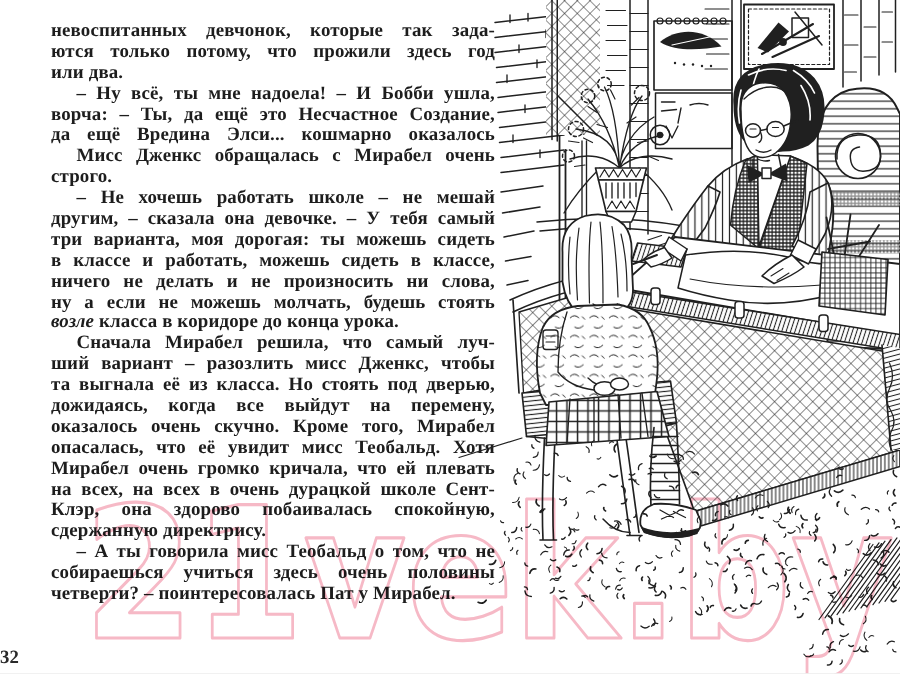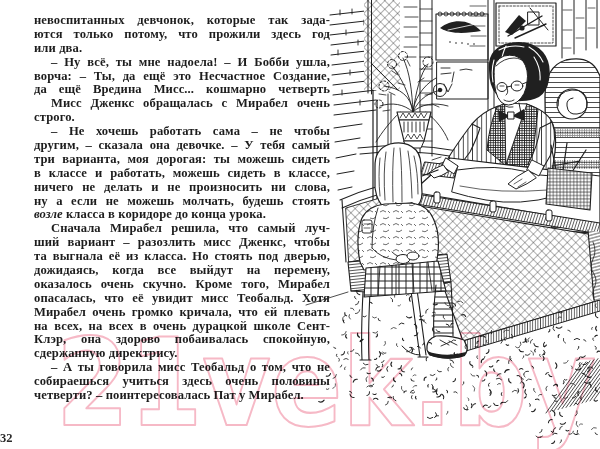--- a/index.html
+++ b/index.html
@@ -30,28 +30,28 @@
 
   <div class="textcol">
       <div class="para">
         <div class="pl">невоспитанных девчонок, которые так зада-</div>
         <div class="pl">ются только потому, что прожили здесь год</div>
         <div class="pl last">или два.</div>
       </div>
       <div class="para">
         <div class="pl ind">– Ну всё, ты мне надоела! – И Бобби ушла,</div>
         <div class="pl">ворча: – Ты, да ещё это Несчастное Создание,</div>
-        <div class="pl">да ещё Вредина Мисс... кошмарно четверть</div>
+        <div class="pl">да ещё Вредина Элси... кошмарно оказалось</div>
       </div>
       <div class="para">
         <div class="pl ind">Мисс Дженкс обращалась с Мирабел очень</div>
         <div class="pl last">строго.</div>
       </div>
       <div class="para">
-        <div class="pl ind">– Не хочешь работать сама – не чтобы</div>
+        <div class="pl ind">– Не хочешь работать школе – не мешай</div>
         <div class="pl">другим, – сказала она девочке. – У тебя самый</div>
         <div class="pl">три варианта, моя дорогая: ты можешь сидеть</div>
         <div class="pl">в классе и работать, можешь сидеть в классе,</div>
         <div class="pl">ничего не делать и не произносить ни слова,</div>
         <div class="pl">ну а если не можешь молчать, будешь стоять</div>
         <div class="pl last"><i>возле</i> класса в коридоре до конца урока.</div>
       </div>
       <div class="para">
         <div class="pl ind">Сначала Мирабел решила, что самый луч-</div>
         <div class="pl">ший вариант – разозлить мисс Дженкс, чтобы</div>

